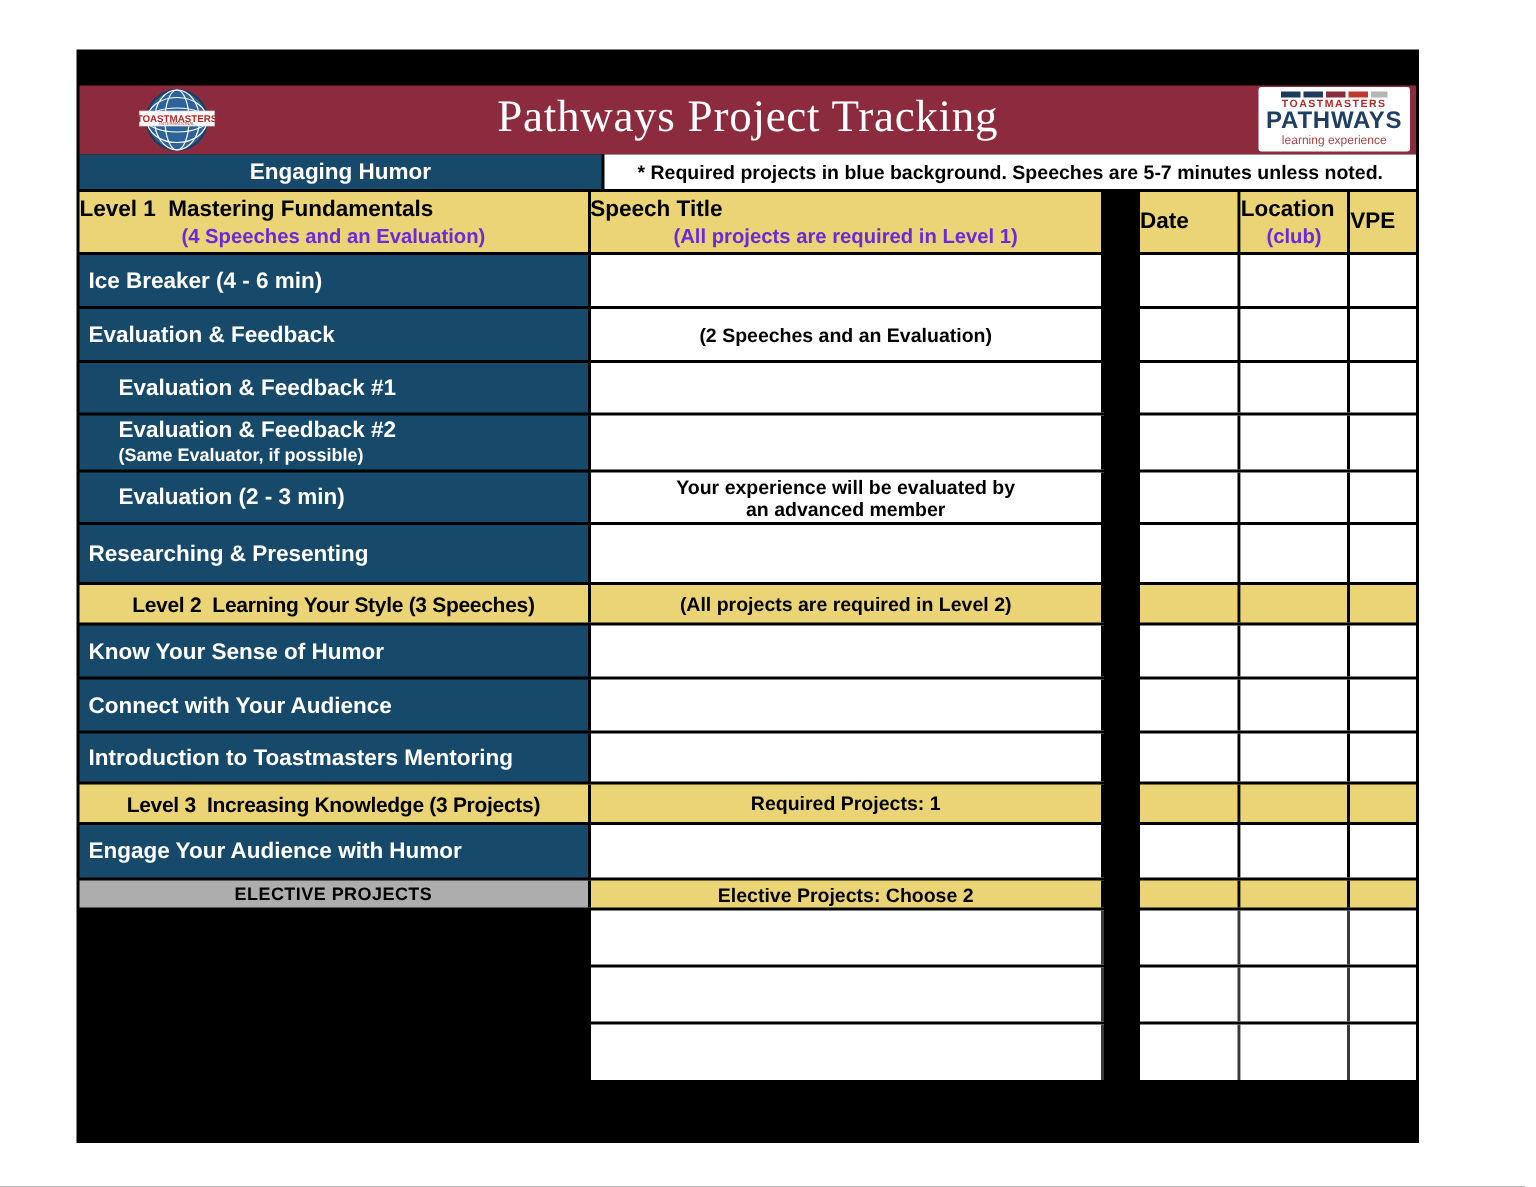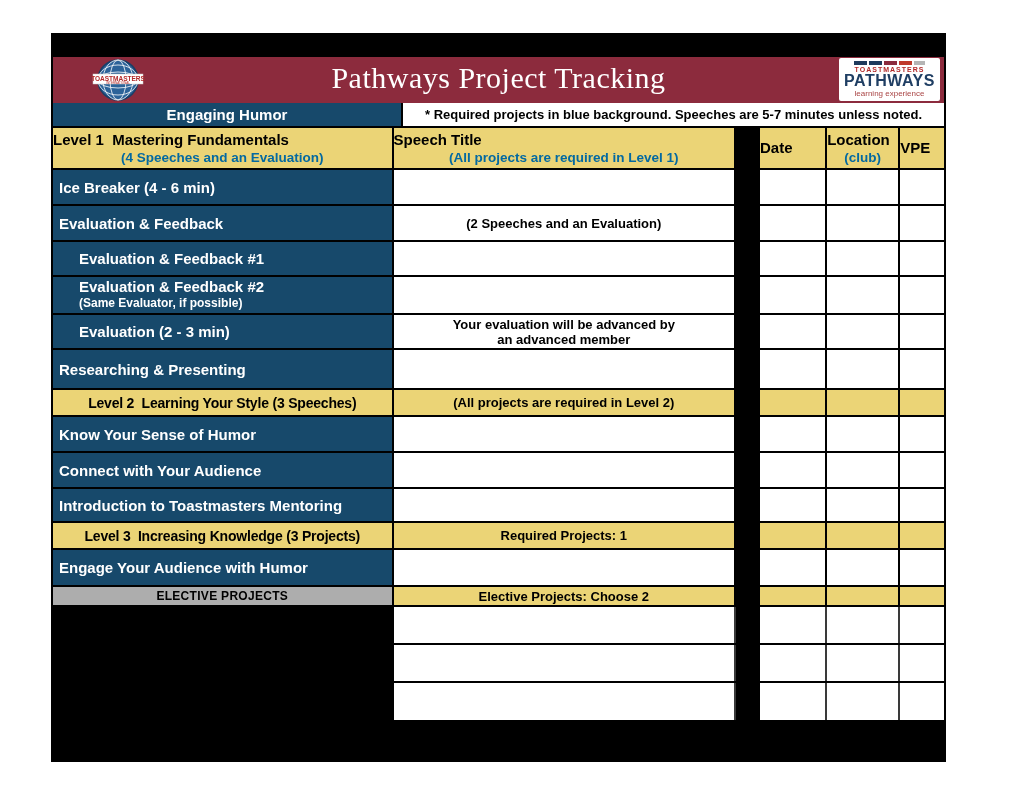--- a/index.html
+++ b/index.html
@@ -53,21 +53,21 @@
   .bg-gray   { background:#ADADAD; }
   .bg-white  { background:#ffffff; }
   .bg-black  { background:#000000; }
 
   .lbl  { color:#ffffff; font-weight:bold; font-size:15px; padding-left:6px; line-height:17px; }
   .ind  { padding-left:26px; }
   .sub  { font-size:12px; }
   .ctr  { text-align:center; padding-left:0; }
   .note { font-size:13px; font-weight:bold; color:#000; text-align:center; line-height:14px; }
   .hline1 { font-size:15px; font-weight:bold; color:#000; text-align:left; line-height:18px; white-space:pre-wrap; }
-  .hline2 { font-size:13.5px; font-weight:bold; color:#0369a1; text-align:center; line-height:17px; }
+  .hline2 { font-size:13.5px; font-weight:bold; color:#6d28d9; text-align:center; line-height:17px; }
   .lvl  { font-size:14px; font-weight:bold; color:#000; text-align:center; white-space:pre-wrap; letter-spacing:-0.2px; }
   .speech-note { font-size:13px; font-weight:bold; color:#000; text-align:center; line-height:15px; }
   .elect { font-size:12px; font-weight:bold; color:#000; text-align:center; letter-spacing:0.3px; }
 
   
   .h-info{height:25px}.h-head{height:42px}.h36{height:36px}.h35{height:35px}
   .h38{height:38px}.h40{height:40px}.h27{height:27px}.h34{height:34px}
   .h37{height:37px}.h20{height:20px}.h39{height:39px}
 
   
@@ -184,21 +184,21 @@
         <div class="cell cd bg-white"></div>
         <div class="cell co bg-white"></div>
         <div class="cell cv bg-white"></div>
       </div>
 
       <div class="row h35">
         <div class="cell cl bg-blue">
           <span class="lbl ind">Evaluation (2 - 3 min)</span>
         </div>
         <div class="cell cs bg-white">
-          <span class="speech-note">Your evaluation will be advanced by</span>
+          <span class="speech-note">Your experience will be evaluated by</span>
           <span class="speech-note">an advanced member</span>
         </div>
         <div class="cell cd bg-white"></div>
         <div class="cell co bg-white"></div>
         <div class="cell cv bg-white"></div>
       </div>
 
       <div class="row h40">
         <div class="cell cl bg-blue">
           <span class="lbl">Researching &amp; Presenting</span>

